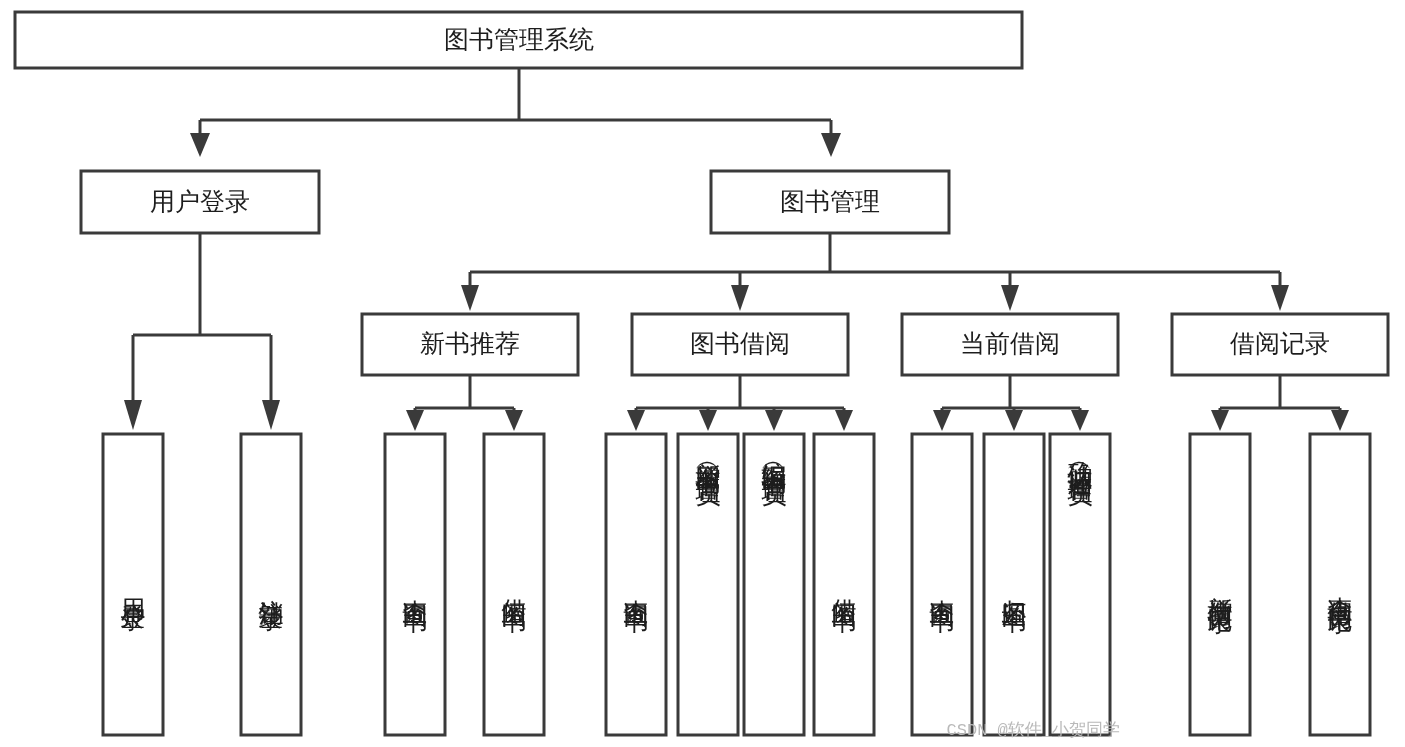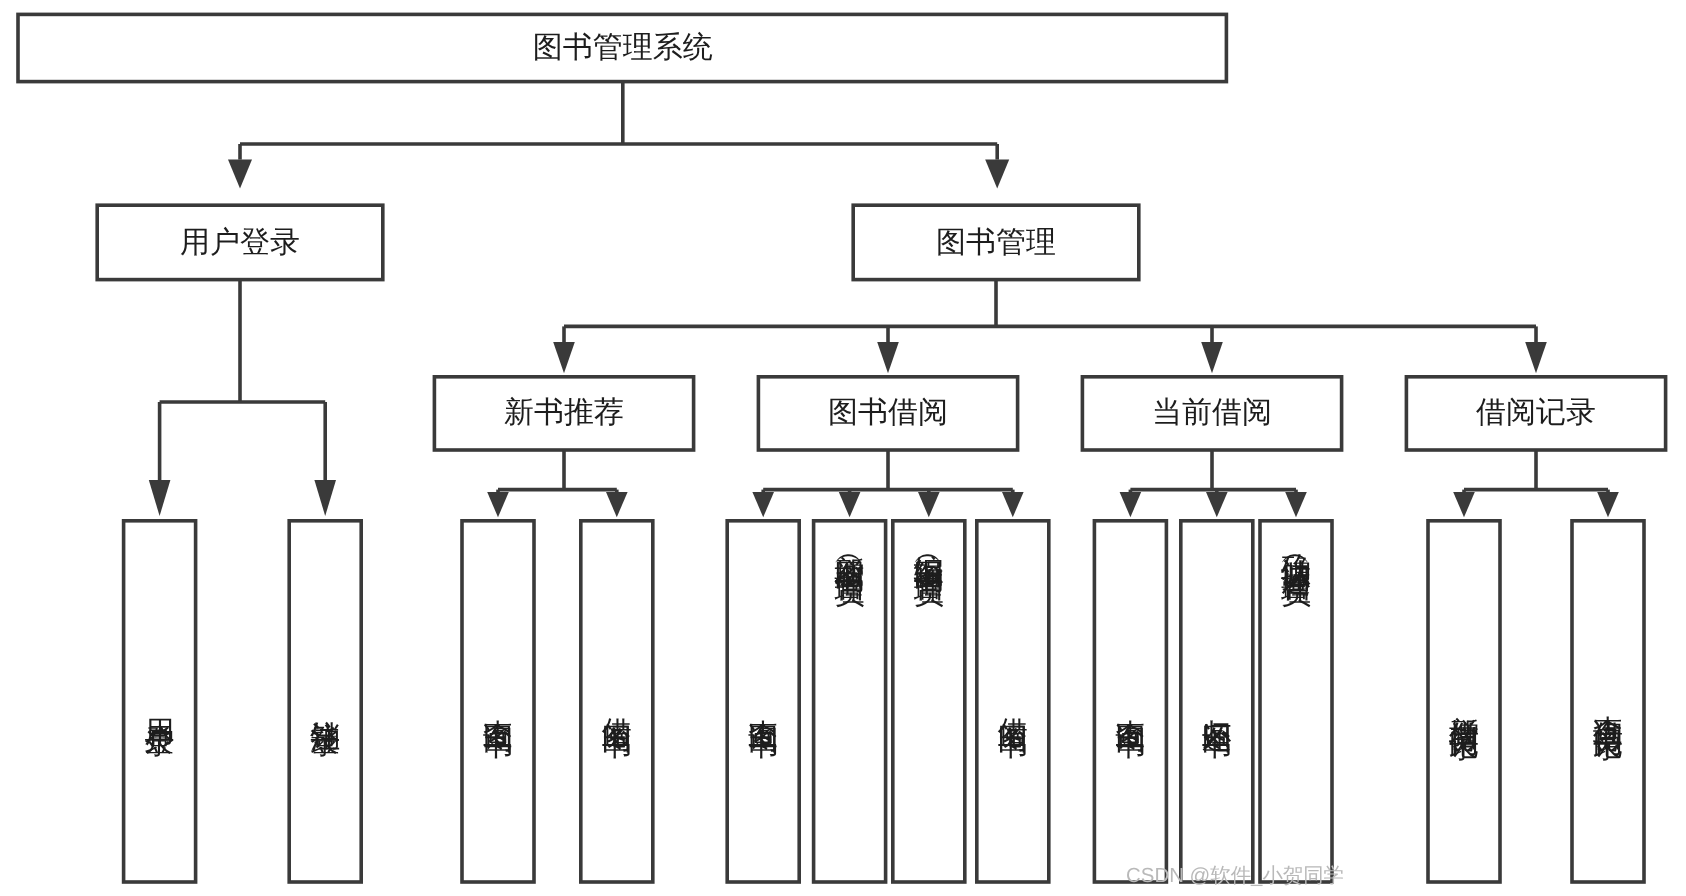--- a/index.html
+++ b/index.html
@@ -68,21 +68,21 @@
     font-size: 25px;
     line-height: 1;
     letter-spacing: 3px;
     color: #1d1d1d;
     white-space: nowrap;
   }
   .watermark {
     position: absolute;
     right: 10px;
     bottom: 6px;
-    font-family: Liberation Sans, sans-serif;
+    font-family: Liberation Mono, monospace;
     font-size: 17px;
     color: #b9b9b9;
     white-space: nowrap;
     user-select: none;
     margin-top: 24px;
   }
 </style>
 </head>
 <body>
 

